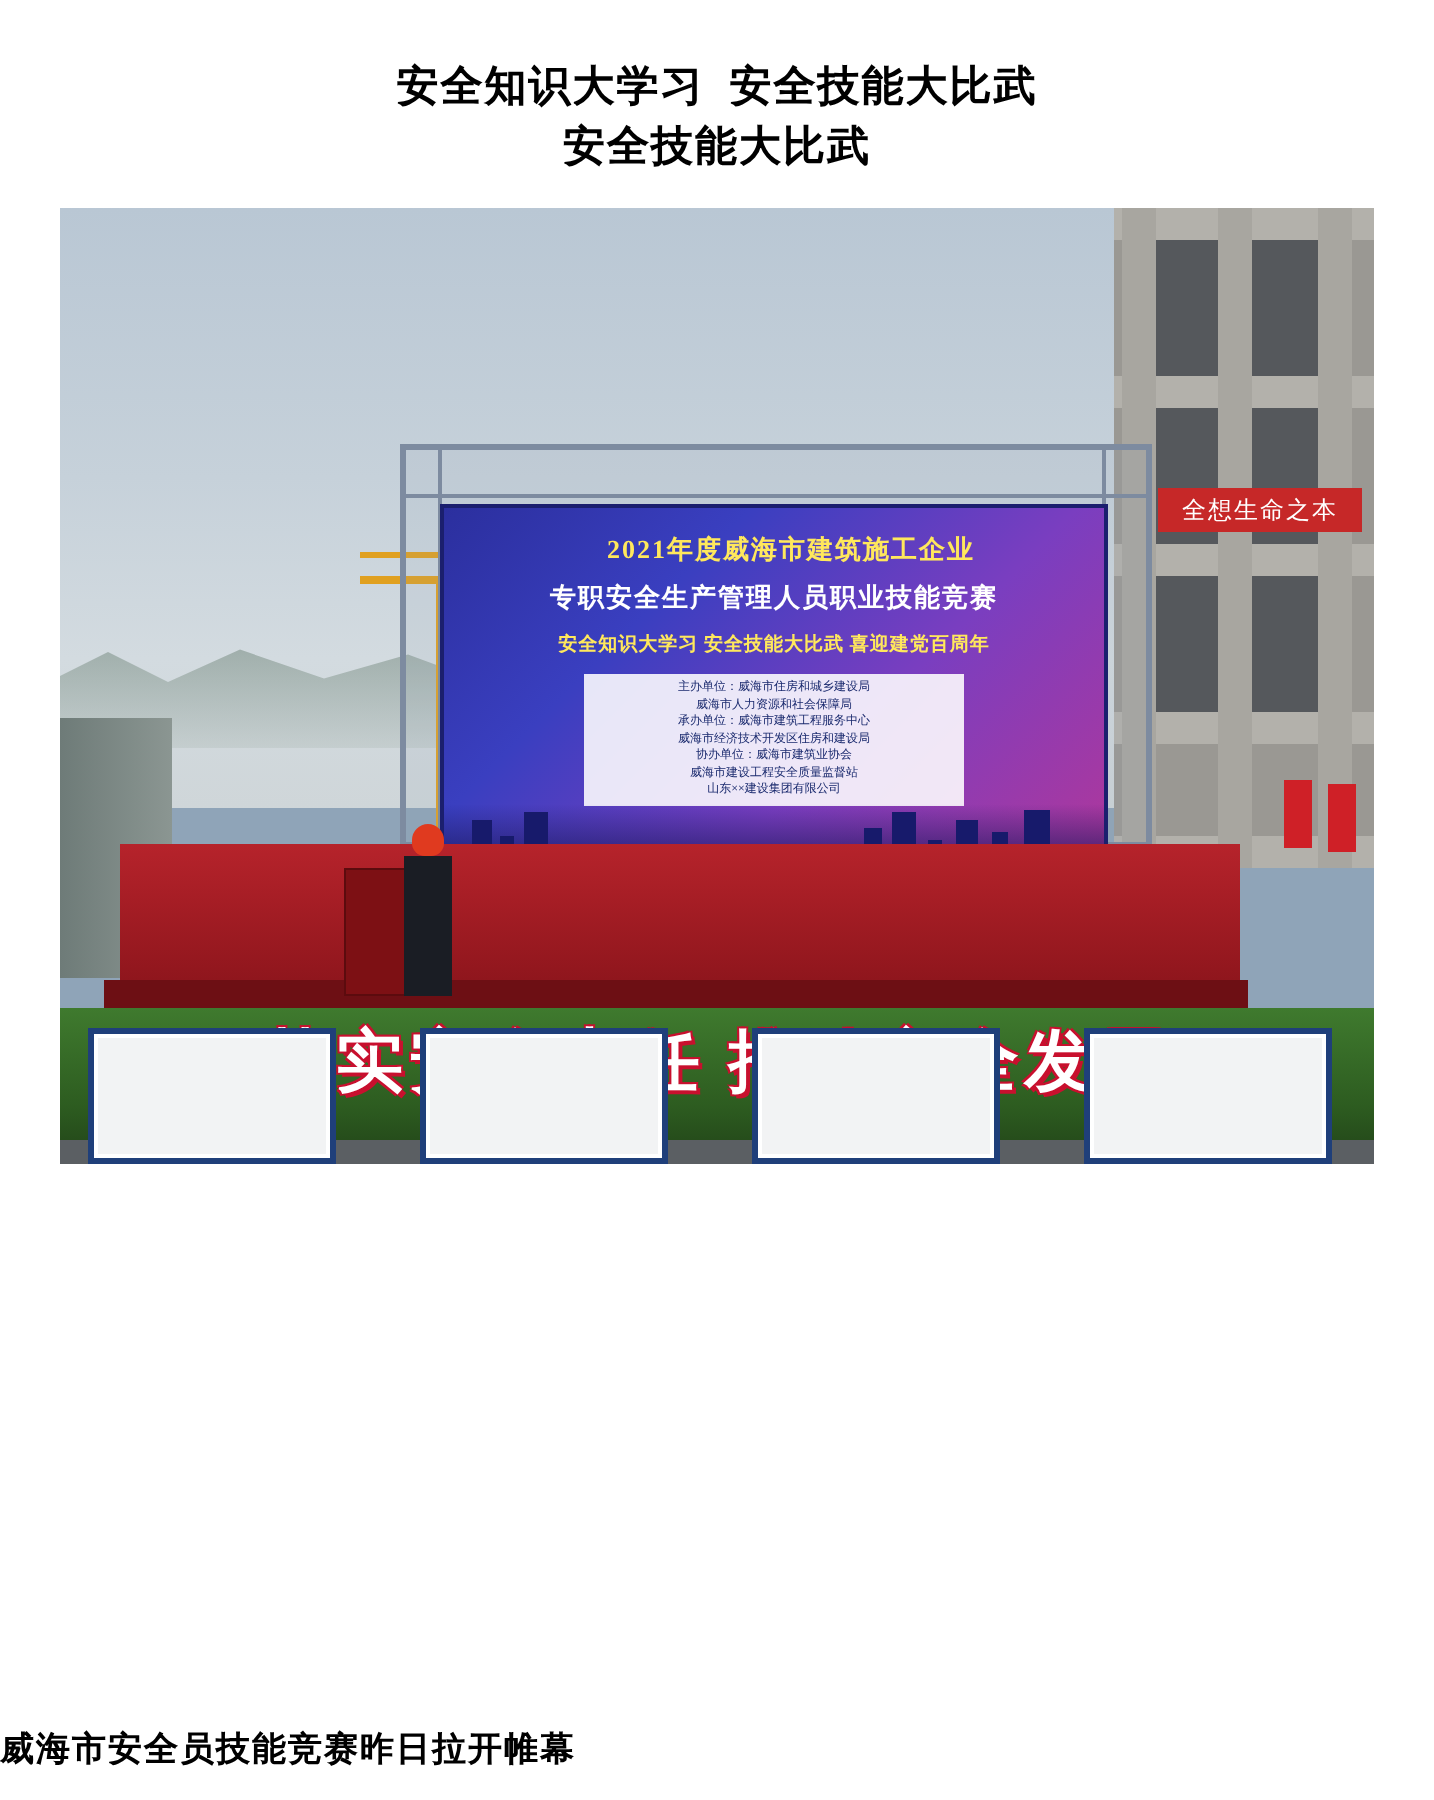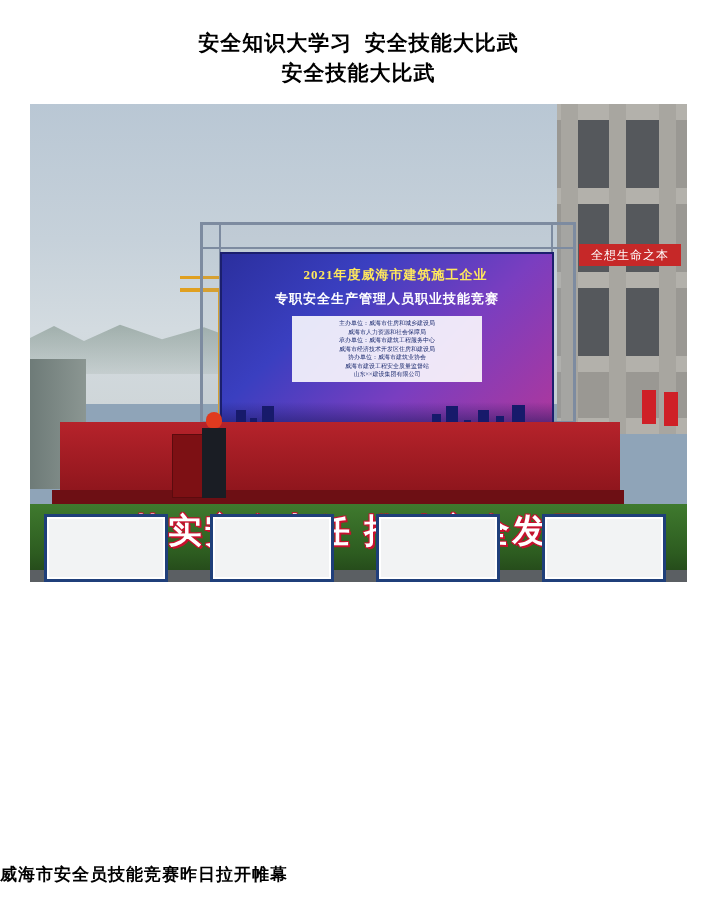--- a/index.html
+++ b/index.html
@@ -301,20 +301,21 @@
     <div class="scaffold">
       <div class="bar" style="top:22px"></div>
       <div class="bar" style="top:196px"></div>
       <div class="vbar" style="left:16px"></div>
       <div class="vbar" style="left:348px"></div>
     </div>
 
     <div class="screen">
       <div class="s1">2021年度威海市建筑施工企业</div>
       <div class="s2">专职安全生产管理人员职业技能竞赛</div>
+      <div class="s3">安全知识大学习  安全技能大比武   喜迎建党百周年</div>
       <div class="board">
         <div>主办单位：威海市住房和城乡建设局</div>
         <div>威海市人力资源和社会保障局</div>
         <div>承办单位：威海市建筑工程服务中心</div>
         <div>威海市经济技术开发区住房和建设局</div>
         <div>协办单位：威海市建筑业协会</div>
         <div>威海市建设工程安全质量监督站</div>
         <div>山东××建设集团有限公司</div>
       </div>
       <div class="skyline"></div>

